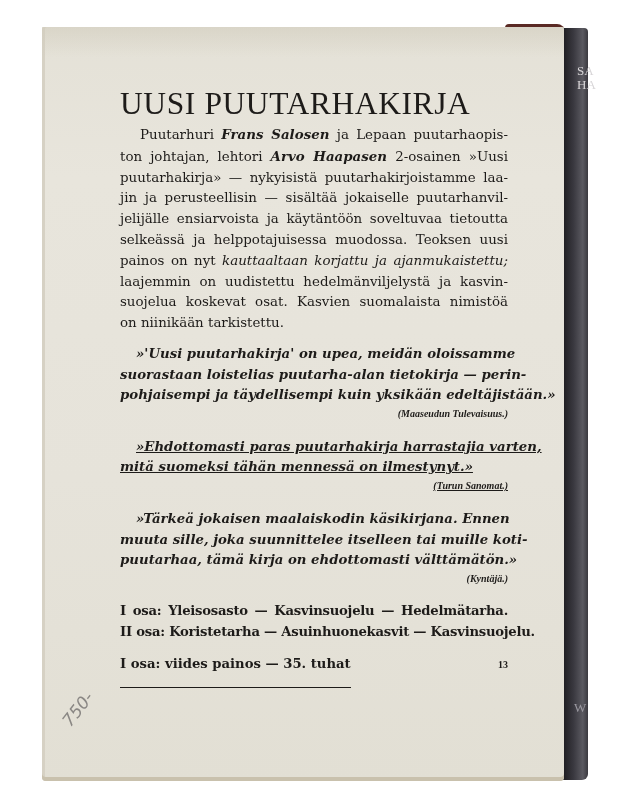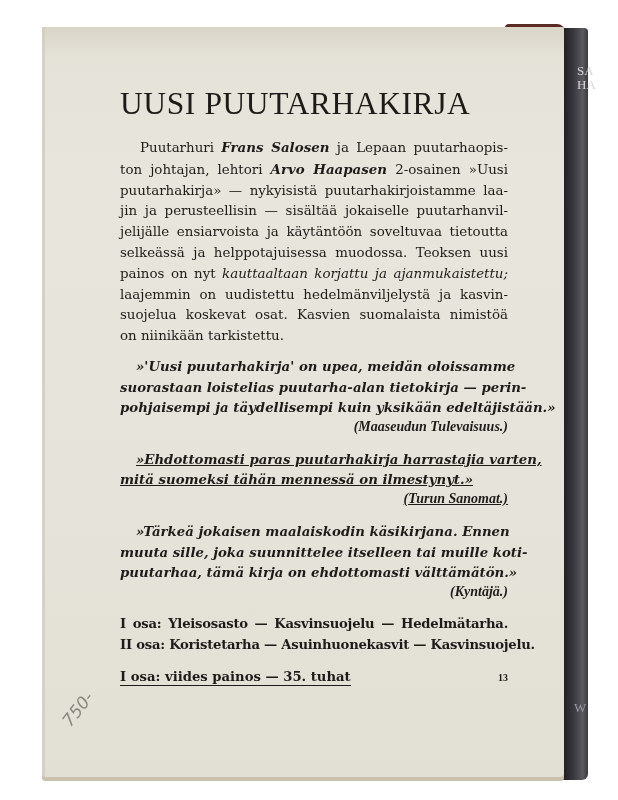--- a/index.html
+++ b/index.html
@@ -38,46 +38,46 @@
   }
   .content {
     position: absolute; left: 120px; top: 84px; width: 388px;
     color: #1d1b19;
   }
   .title {
     font-family: "Liberation Serif", serif; font-size: 31.5px; letter-spacing: 0.6px;
     margin: 0; font-weight: normal; line-height: 40px; white-space: nowrap;
   }
   .intro {
-    margin-top: 13px; font-size: 13.4px; line-height: 20.8px;
+    font-size: 13.4px; line-height: 20.8px;
     text-align: justify; font-family: "DejaVu Serif", serif;
   }
   .intro .line { display: block; text-align-last: justify; white-space: nowrap; }
   .intro .line.last { text-align-last: left; }
   i.bi { font-style: italic; font-weight: bold; }
   .quote {
     margin-top: 10px; font-size: 13.3px; line-height: 20.6px;
     font-style: italic; font-weight: bold;
   }
   .quote .line { display: block; text-align: justify; text-align-last: justify; white-space: nowrap; }
   .quote .line.first { padding-left: 16px; }
   .quote .line.last { text-align-last: left; }
   .source {
-    text-align: right; font-size: 14px; font-weight: bold; margin-top: 1px; line-height: 14px;
+    text-align: right; font-size: 10px; font-weight: bold; margin-top: 1px; line-height: 14px;
     font-family: "Liberation Serif", serif;
   }
   .parts { margin-top: 14px; font-size: 13.2px; font-weight: bold; line-height: 21px;
     font-family: "DejaVu Serif", serif; }
   .parts .line { display: block; text-align: justify; text-align-last: justify; white-space: nowrap; letter-spacing: -0.25px; }
   .footer {
     margin-top: 14px; display: flex; justify-content: space-between; align-items: baseline;
   }
   .edition {
     font-size: 13.2px; font-weight: bold; border-bottom: 1.5px solid #1d1b19;
-    padding-bottom: 1px; font-family: "DejaVu Serif", serif;
+    padding-bottom: 16px; font-family: "DejaVu Serif", serif;
   }
   .pagenum { font-size: 10px; font-weight: bold; font-family: "Liberation Serif", serif; }
   .pencil {
     position: absolute; left: 58px; top: 718px; color: #8a8784;
     font-family: "DejaVu Sans", sans-serif; font-size: 17px; font-style: italic;
     transform: rotate(-52deg); transform-origin: left top;
   }
 </style>
 </head>
 <body>

